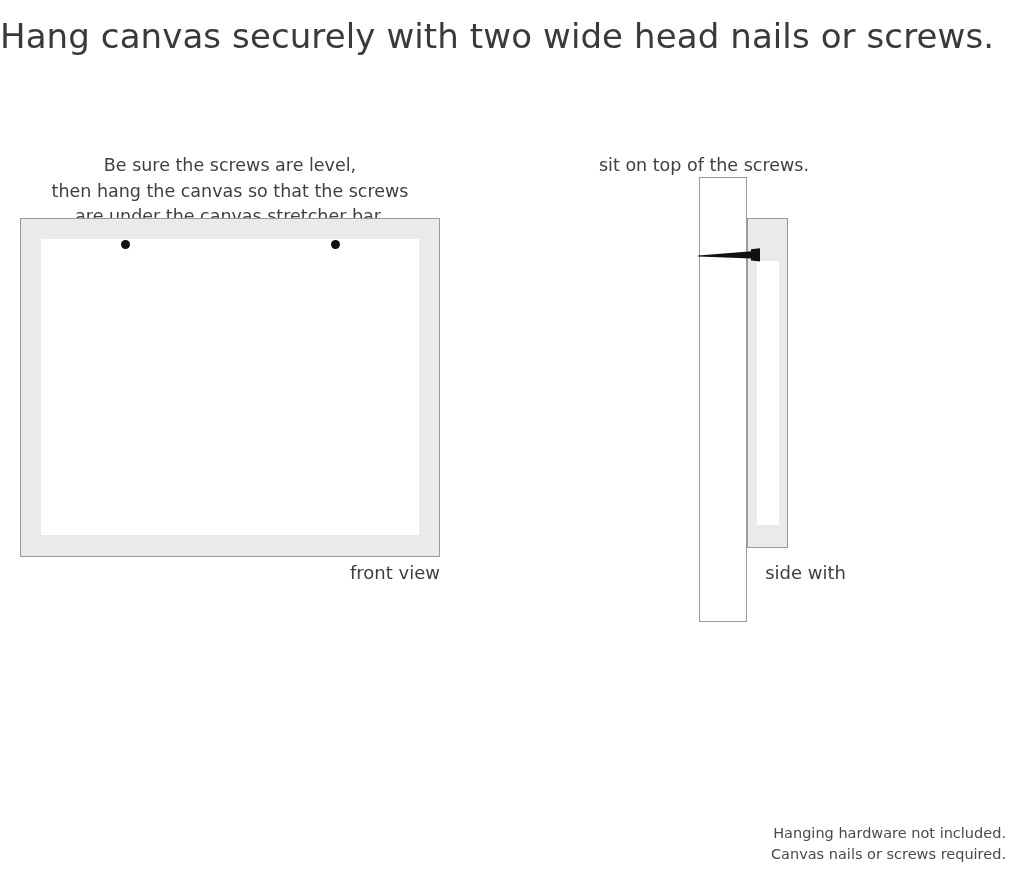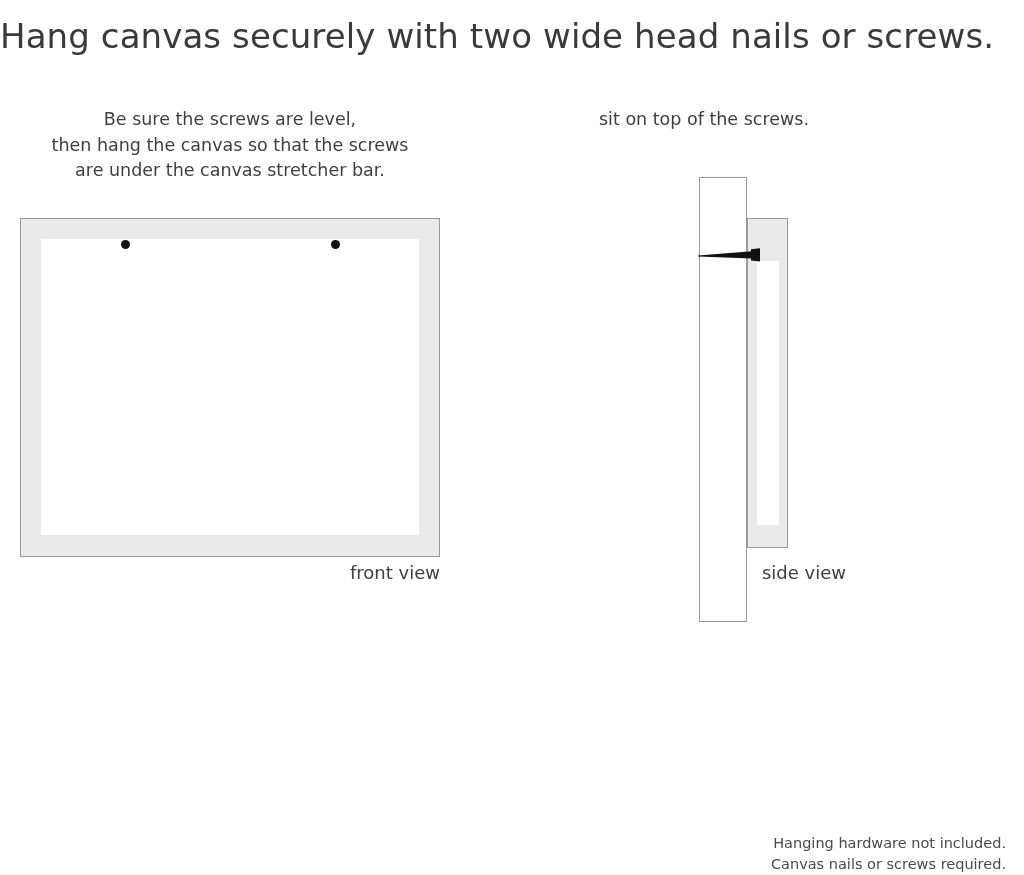--- a/index.html
+++ b/index.html
@@ -30,20 +30,21 @@
     white-space: nowrap;
   }
 
   
   .caption {
     position: absolute;
     text-align: center;
     font-size: 17.5px;
     line-height: 25.5px;
     color: #3f3f3f;
+    margin-top: 46px;
   }
   .caption-left  { left: 20px;  top: 107px; width: 420px; }
   .caption-right { left: 575px; top: 107px; width: 258px; }
   .caption div { white-space: nowrap; }
 
   
   .front-view {
     position: absolute;
     left: 20px;
     top: 218px;
@@ -127,21 +128,21 @@
     color: #3f3f3f;
     white-space: nowrap;
   }
   .label-front { left: 240px; top: 562px; width: 200px; text-align: right; }
   .label-side  { left: 660px; top: 562px; width: 186px; text-align: right; }
 
   
   .footnote {
     position: absolute;
     right: 18px;
-    bottom: 0;
+    bottom: 10px;
     text-align: right;
     font-size: 14.5px;
     line-height: 21px;
     color: #4a4a4a;
   }
   .footnote div { white-space: nowrap; }
 </style>
 </head>
 <body>
 
@@ -172,18 +173,18 @@
     <div class="canvas-bar-inner"></div>
   </div>
   <svg class="side-screw" viewBox="0 0 64 20" width="64" height="20">
 
     <polygon points="0,10.6 54,6.2 54,13.6 0,11.4" fill="#111111"></polygon>
 
     <polygon points="53,4.2 62,3.2 62,16.4 53,15.4" fill="#111111"></polygon>
   </svg>
 </div>
 
-<div class="view-label label-side">side view</div>
+<div class="view-label label-side">side with</div>
 
 <div class="footnote">
   <div>Hanging hardware not included.</div>
   <div>Canvas nails or screws required.</div>
 </div>
 
 </body></html>

